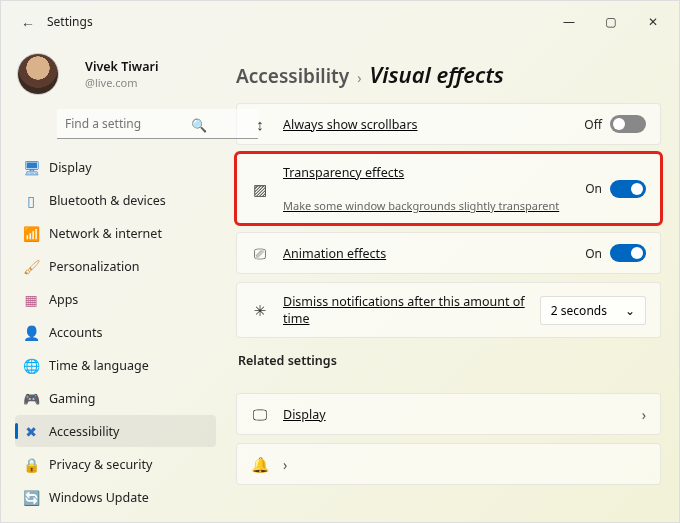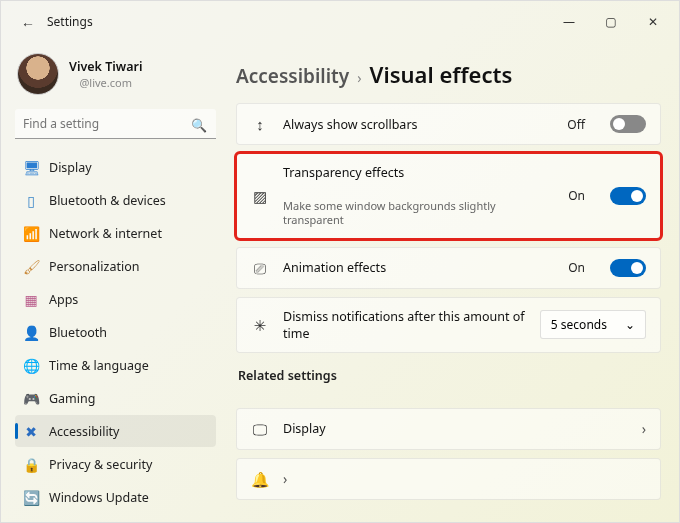--- a/index.html
+++ b/index.html
@@ -10,43 +10,43 @@
     display: flex; flex-direction: column;
     border: 1px solid #ddd;
   }
   .titlebar { height: 40px; display: flex; align-items: center; padding: 0 6px 0 14px; }
   .back { width: 26px; height: 26px; display:flex; align-items:center; justify-content:center; font-size:14px; color:#333; cursor:pointer; }
   .titlebar .title { font-size: 12px; margin-left: 6px; color:#222; }
   .win-controls { margin-left:auto; display:flex; gap:2px; }
   .win-btn { width:40px; height:30px; display:flex; align-items:center; justify-content:center; color:#333; font-size:12px; cursor:pointer; }
   .body { flex:1; display:flex; overflow:hidden; }
   .sidebar { width: 225px; padding: 8px 10px 8px 14px; display:flex; flex-direction:column; }
-  .profile { display:flex; align-items:center; gap:10px; padding:4px 2px 14px 2px; }
+  .profile { display:flex; align-items:center; gap:26px; padding:4px 2px 14px 2px; }
   .avatar { width:42px; height:42px; border-radius:50%; background: radial-gradient(circle at 50% 35%, #d9b28c 0 35%, #5a3b2e 36% 60%, #3a2a20 61% 100%); border:1px solid #ccc; }
   .profile .name { font-size:12.5px; font-weight:600; color:#111; }
-  .profile .email { font-size:11px; color:#888;text-align:center; }
+  .profile .email { font-size:11px; color:#888; }
   .search { position:relative; margin-bottom:12px; }
-  .search input { width:100%; height:30px; border:none; border-bottom:1px solid #999; background: rgba(255,255,255,0.6); padding:0 28px 0 8px; font-size:12px; outline:none; border-radius:3px 3px 0 0;}
+  .search input { width:100%; height:30px; border:none; border-bottom:1px solid #999; background: rgba(255,255,255,0.6); padding:0 28px 0 8px; font-size:12px; outline:none; border-radius:3px 3px 0 0;margin-left:42px;}
   .search .mag { position:absolute; right:8px; top:7px; font-size:13px; color:#555; }
   .nav { list-style:none; display:flex; flex-direction:column; gap:1px; }
   .nav li { display:flex; align-items:center; gap:10px; height:32px; padding:0 8px; font-size:12.5px; color:#222; border-radius:4px; cursor:pointer; position:relative;}
   .nav li.active { background: rgba(0,0,0,0.06); }
   .nav li.active::before { content:""; position:absolute; left:0; top:8px; bottom:8px; width:3px; background:#0067c0; border-radius:2px;}
   .nav .ico { width:16px; text-align:center; font-size:14px; }
   .main { flex:1; padding: 18px 18px 8px 10px; overflow:auto; }
   .breadcrumb { display:flex; align-items:baseline; gap:8px; margin-bottom:14px; }
   .breadcrumb .parent { font-size:19px; color:#555; font-weight:600; }
   .breadcrumb .sep { font-size:14px; color:#888; }
-  .breadcrumb .current { font-size:22px; font-weight:600; color:#111; }
+  .breadcrumb .current { font-size:22px; font-weight:600; color:#111;font-style:italic; }
   .card { background: rgba(255,255,255,0.55); border:1px solid rgba(0,0,0,0.08); border-radius:4px; padding:10px 14px; margin-bottom:8px; display:flex; align-items:center; gap:14px; }
   .card .cicon { width:18px; text-align:center; font-size:15px; color:#333; flex-shrink:0;}
-  .card .ctext { flex:1; }
+  .card .ctext { flex:1;text-decoration:underline; }
   .card .ctitle { font-size:12.5px; color:#111; }
   .card .csub { font-size:11px; color:#666; line-height:1.3; margin-top:18px;}
-  .card .ctrl { display:flex; align-items:center; gap:25px; }
+  .card .ctrl { display:flex; align-items:center; gap:8px; }
   .state { font-size:12px; color:#222; }
   .toggle { width:36px; height:18px; border-radius:10px; position:relative; cursor:pointer; }
   .toggle.off { background:#888; }
   .toggle.on { background:#0067c0; }
   .toggle .knob { position:absolute; width:12px; height:12px; border-radius:50%; background:#fff; top:3px; }
   .toggle.off .knob { left:3px; }
   .toggle.on .knob { right:3px; }
   .highlight { outline:3px solid #e2231a; outline-offset:-1px; }
   .select { border:1px solid rgba(0,0,0,0.12); background:rgba(255,255,255,0.7); padding:5px 10px; border-radius:3px; font-size:12px; display:flex; align-items:center; gap:18px; cursor:pointer;}
   .section-head { font-size:12.5px; font-weight:600; color:#222; margin:14px 0 24px 2px; }
@@ -97,21 +97,21 @@
           <li>
             <span class="ico ico-pers">🖌</span>
             <span>Personalization</span>
           </li>
           <li>
             <span class="ico ico-apps">▦</span>
             <span>Apps</span>
           </li>
           <li>
             <span class="ico ico-acc">👤</span>
-            <span>Bluetooth</span>
+            <span>Accounts</span>
           </li>
           <li>
             <span class="ico ico-time">🌐</span>
             <span>Time &amp; language</span>
           </li>
           <li>
             <span class="ico ico-game">🎮</span>
             <span>Gaming</span>
           </li>
           <li class="active">
@@ -175,21 +175,21 @@
             </div>
         </div>
       </div>
 
       <div class="card">
         <div class="cicon">✳</div>
         <div class="ctext">
             <div class="ctitle">Dismiss notifications after this amount of time</div>
           </div>
         <div class="select">
-          <span>5 seconds</span>
+          <span>2 seconds</span>
           <span>⌄</span>
         </div>
       </div>
 
       <div class="section-head">Related settings</div>
 
       <div class="card link-card">
         <div class="cicon">🖵</div>
         <div class="ctext">
           <div class="ctitle">Display</div>

